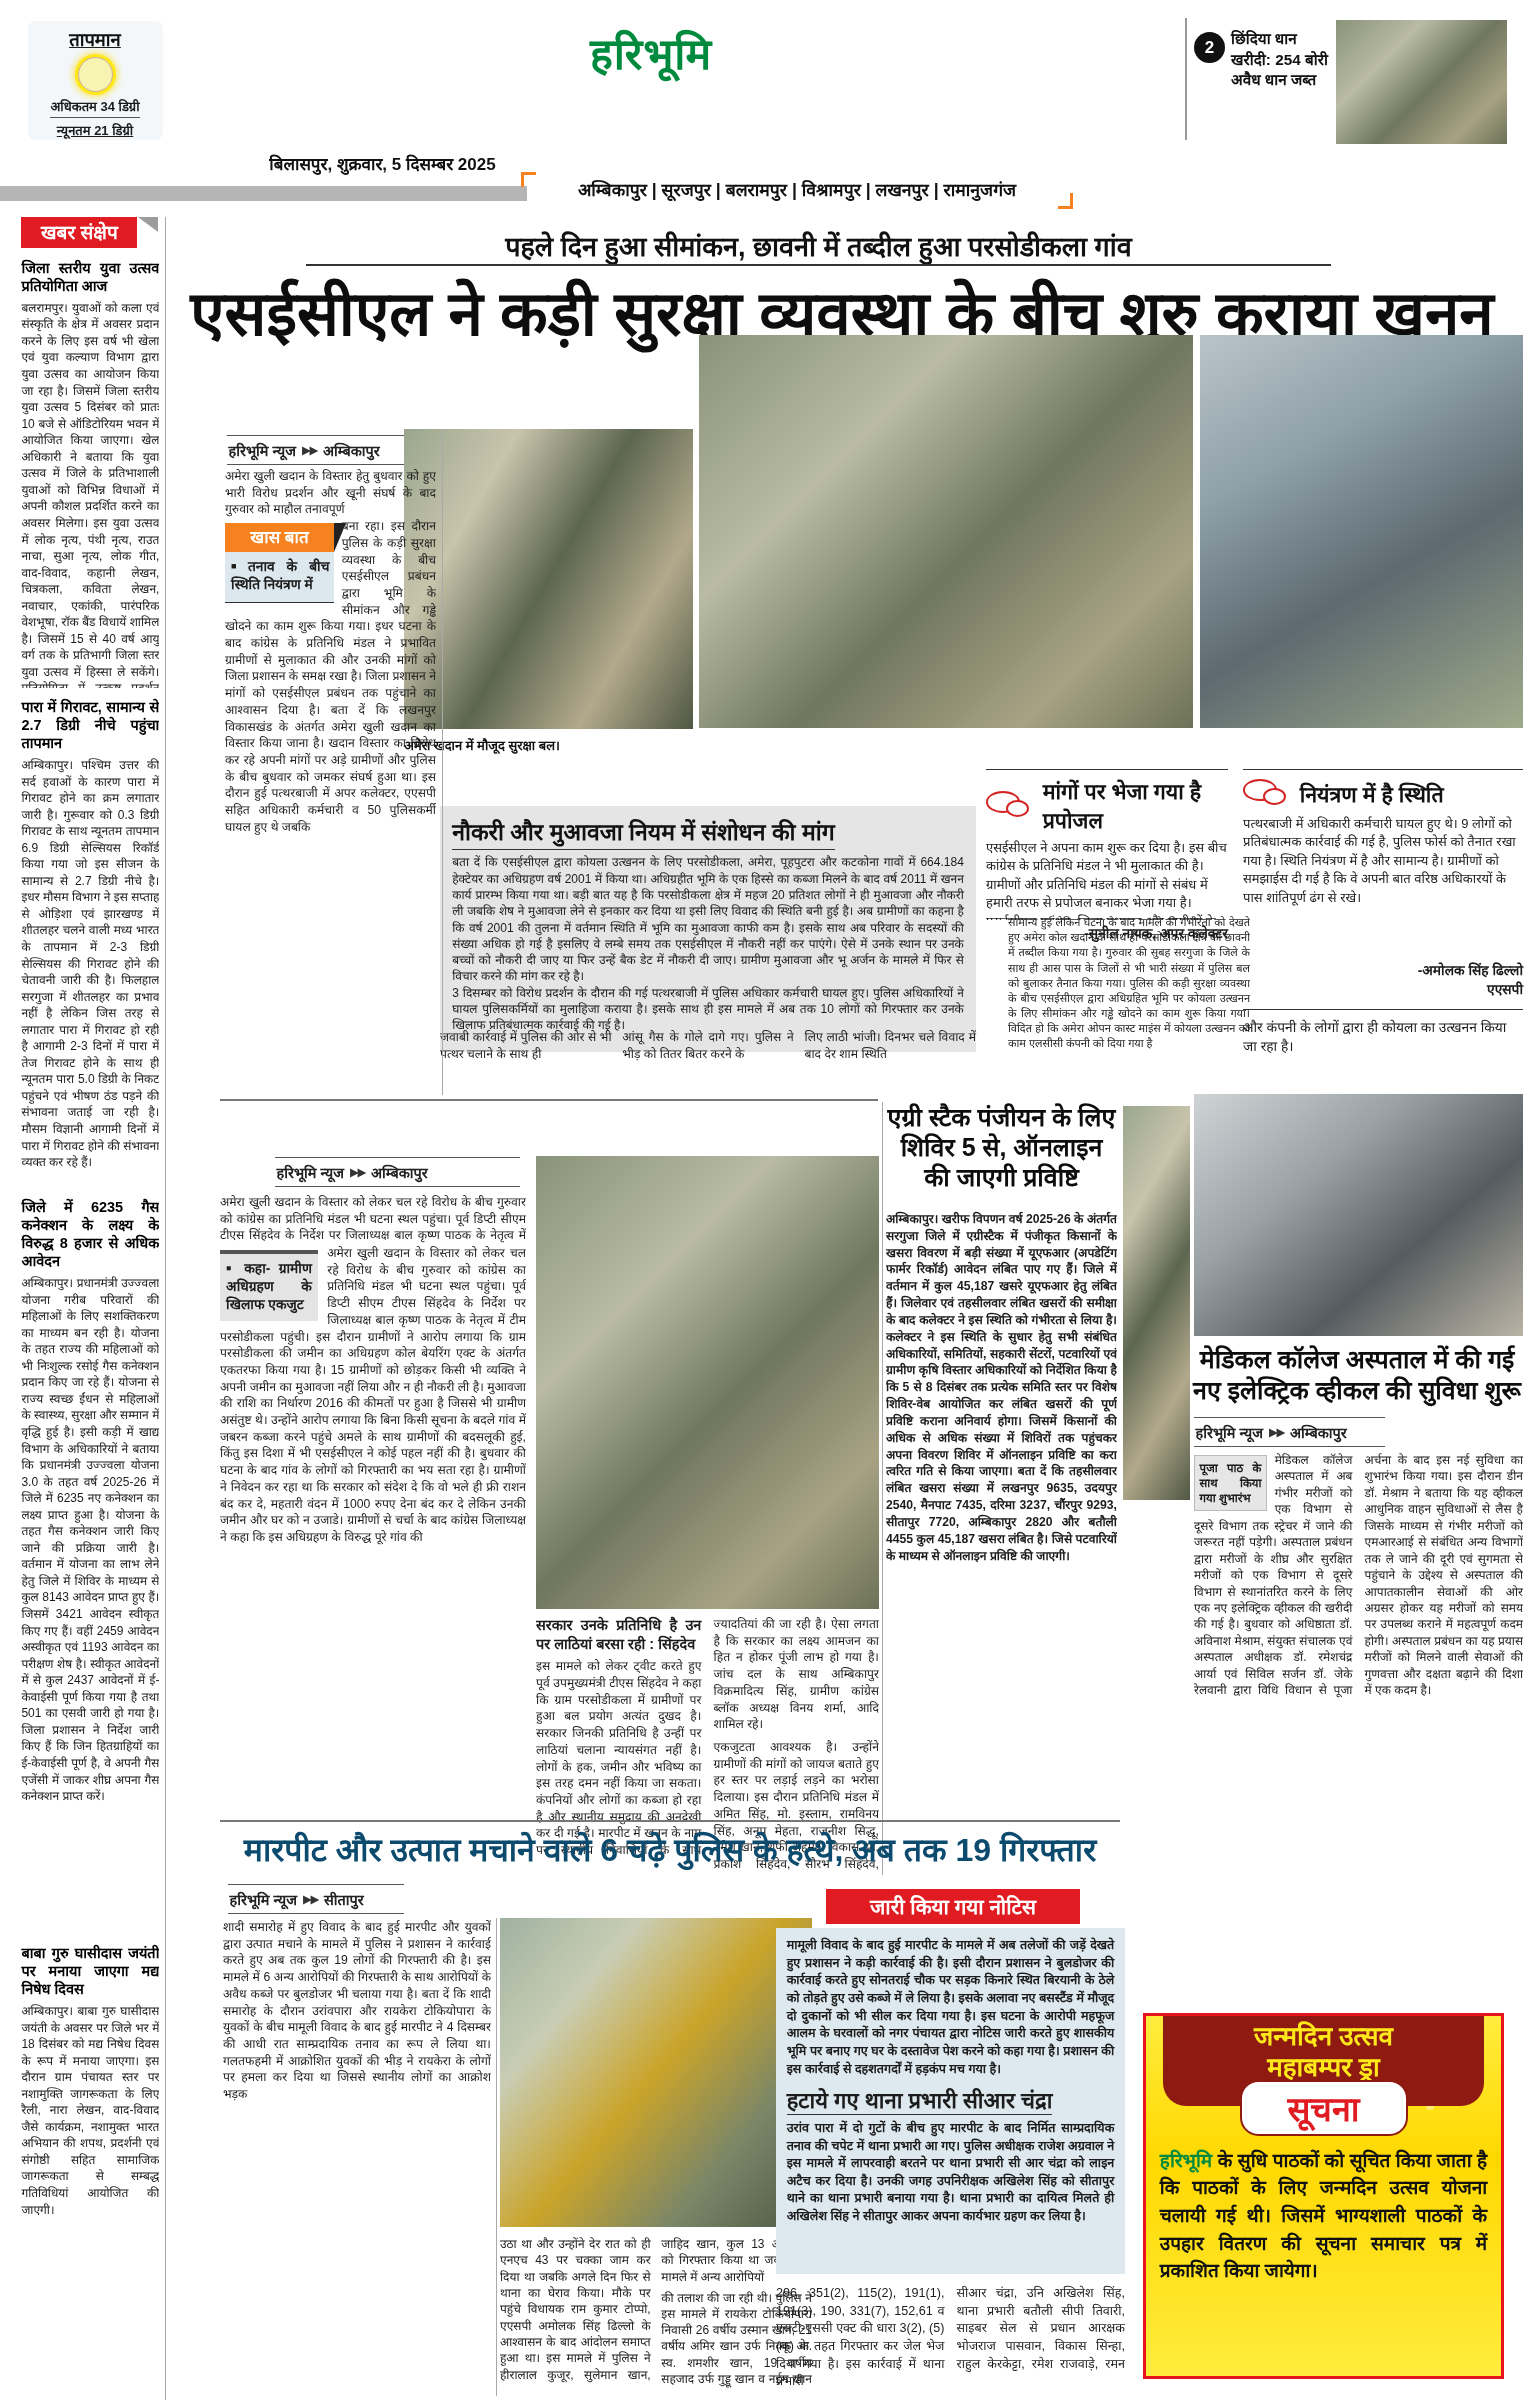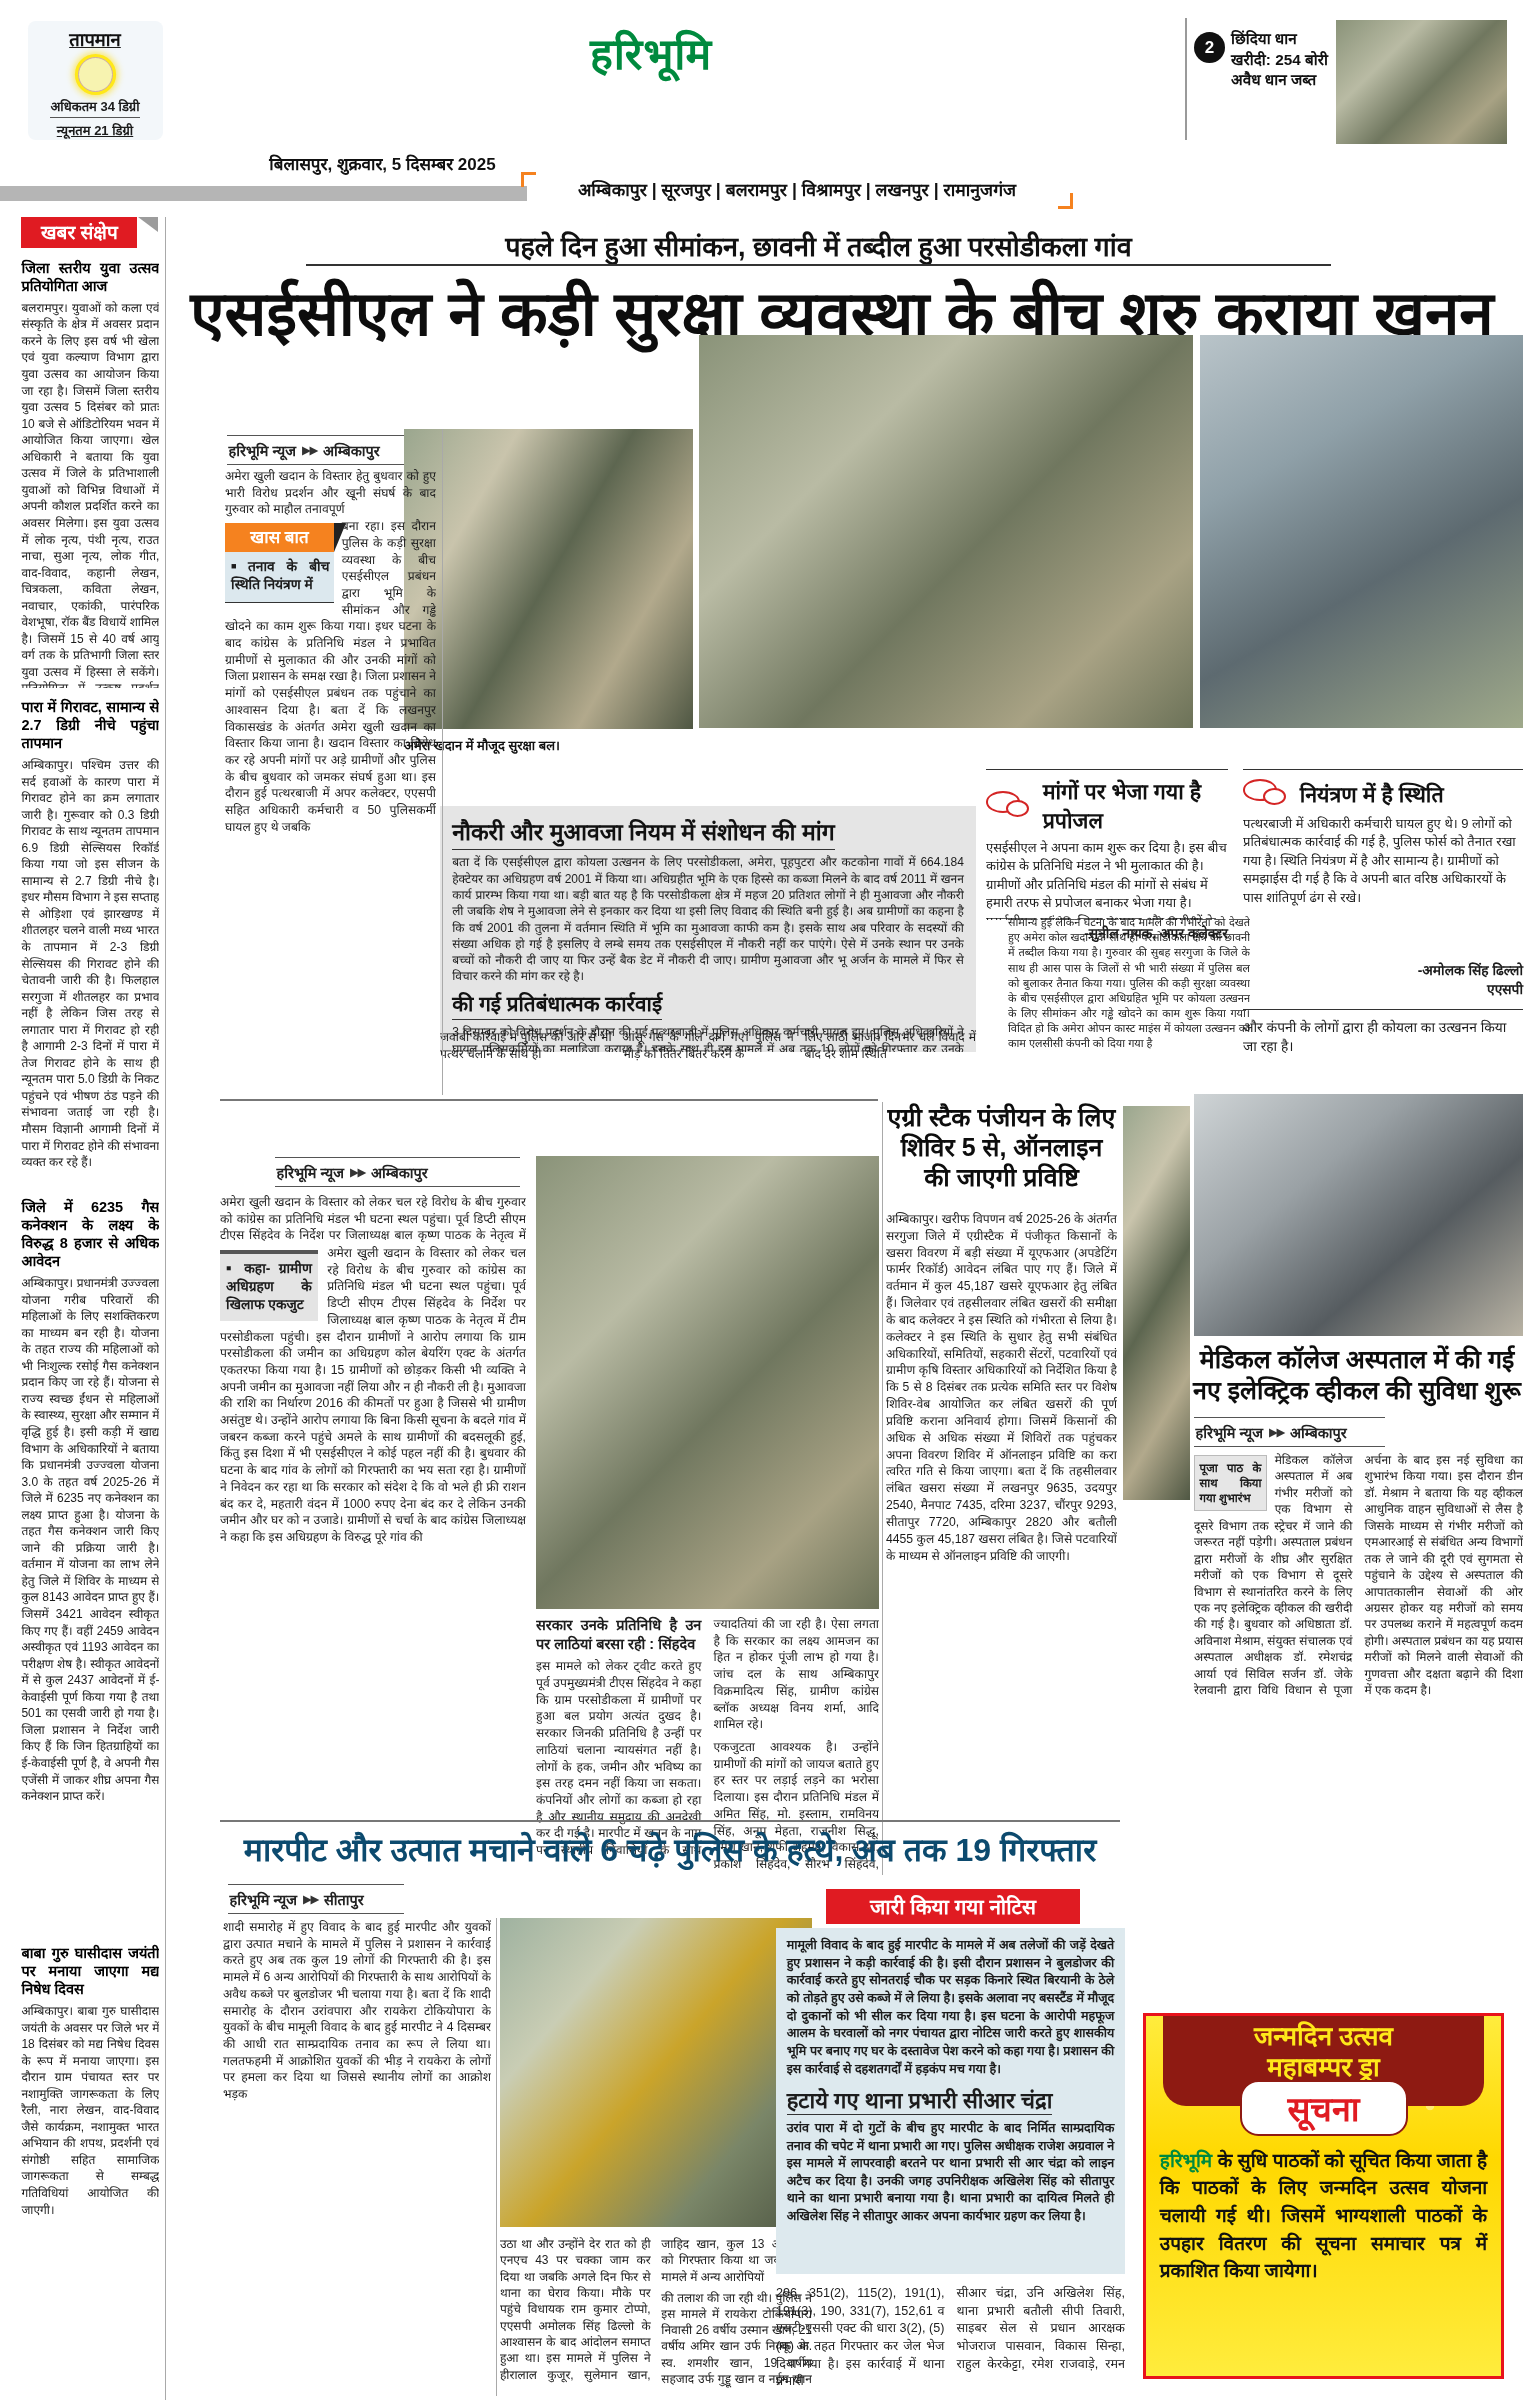--- a/index.html
+++ b/index.html
@@ -76,21 +76,21 @@
   .congress-headline { left:220px; top:1107px; width:658px; font-size:36px; font-weight:800; color:#0d0d0d; line-height:1.1; }
   .congress-byline { left:275px; top:1157px; width:245px; }
   .congress-col1 { left:220px; top:1194px; width:306px; font-size:12.2px; line-height:1.37; text-align:justify; }
   .gray-note { float:left; width:98px; margin:4.6px 9.2px 3.1px 0; background:#e4e4e4; border-top:4.6px solid #555; padding:6.1px 6.1px 7.7px 6.1px; font-size:13.8px; font-weight:800; line-height:1.3; }
   .congress-photo { left:536px; top:1156px; width:343px; height:453px; }
   .congress-cols { left:536px; top:1616px; width:343px; column-count:2; column-gap:12.2px; font-size:12.2px; line-height:1.37; text-align:justify; }
   .congress-subhead { font-weight:800; font-size:14.5px; line-height:1.3; margin-bottom:4.6px; }
 
   
   .agri-headline { left:886px; top:1102px; width:231px; text-align:center; font-size:25px; font-weight:800; line-height:1.2; color:#0d0d0d; }
-  .agri-body { left:886px; top:1211px; width:231px; font-size:12.2px; line-height:1.38; text-align:justify; }
+  .agri-body { left:886px; top:1211px; width:231px; font-size:12.2px; line-height:1.38; text-align:justify;font-weight:bold; }
   .ph-shivir { left:1123px; top:1106px; width:67px; height:394px; }
 
   
   .ph-vehicle { left:1194px; top:1094px; width:329px; height:242px; background:linear-gradient(140deg,#cfd4d6 0%,#9aa1a5 35%,#565c60 65%,#b9b3a4 100%); }
   .medical-headline { left:1191px; top:1344px; width:332px; text-align:center; font-size:25px; font-weight:800; line-height:1.22; color:#0d0d0d; }
   .medical-byline { left:1194px; top:1417px; width:191px; }
   .medical-cols { left:1194px; top:1452px; width:329px; column-count:2; column-gap:12.2px; font-size:12px; line-height:1.37; text-align:justify; }
   .puja-inset { float:left; width:73px; margin:3.1px 7.7px 3.1px 0; background:#e6e6e6; border:0.8px solid #bbb; padding:4.6px; font-size:11.5px; font-weight:800; line-height:1.3; }
 
   
@@ -188,21 +188,20 @@
       <div class="khas-body">
         <span class="sq">■</span><span>तनाव के बीच स्थिति नियंत्रण में</span>
       </div>
     </div>
     <div>बना रहा। इस दौरान पुलिस के कड़ी सुरक्षा व्यवस्था के बीच एसईसीएल प्रबंधन द्वारा भूमि के सीमांकन और गड्ढे खोदने का काम शुरू किया गया। इधर घटना के बाद कांग्रेस के प्रतिनिधि मंडल ने प्रभावित ग्रामीणों से मुलाकात की और उनकी मांगों को जिला प्रशासन के समक्ष रखा है। जिला प्रशासन ने मांगों को एसईसीएल प्रबंधन तक पहुंचाने का आश्वासन दिया है। बता दें कि लखनपुर विकासखंड के अंतर्गत अमेरा खुली खदान का विस्तार किया जाना है। खदान विस्तार का विरोध कर रहे अपनी मांगों पर अड़े ग्रामीणों और पुलिस के बीच बुधवार को जमकर संघर्ष हुआ था। इस दौरान हुई पत्थरबाजी में अपर कलेक्टर, एएसपी सहित अधिकारी कर्मचारी व 50 पुलिसकर्मी घायल हुए थे जबकि</div>
   </div>
 
   <div class="abs demand-box" style="overflow:hidden;">
     <div><span class="demand-h">नौकरी और मुआवजा नियम में संशोधन की मांग</span></div>
     <div class="demand-t">बता दें कि एसईसीएल द्वारा कोयला उत्खनन के लिए परसोडीकला, अमेरा, पूहपुटरा और कटकोना गावों में 664.184 हेक्टेयर का अधिग्रहण वर्ष 2001 में किया था। अधिग्रहीत भूमि के एक हिस्से का कब्जा मिलने के बाद वर्ष 2011 में खनन कार्य प्रारम्भ किया गया था। बड़ी बात यह है कि परसोडीकला क्षेत्र में महज 20 प्रतिशत लोगों ने ही मुआवजा और नौकरी ली जबकि शेष ने मुआवजा लेने से इनकार कर दिया था इसी लिए विवाद की स्थिति बनी हुई है। अब ग्रामीणों का कहना है कि वर्ष 2001 की तुलना में वर्तमान स्थिति में भूमि का मुआवजा काफी कम है। इसके साथ अब परिवार के सदस्यों की संख्या अधिक हो गई है इसलिए वे लम्बे समय तक एसईसीएल में नौकरी नहीं कर पाएंगे। ऐसे में उनके स्थान पर उनके बच्चों को नौकरी दी जाए या फिर उन्हें बैक डेट में नौकरी दी जाए। ग्रामीण मुआवजा और भू अर्जन के मामले में फिर से विचार करने की मांग कर रहे है।</div>
-    <div><span class="demand-h" style="font-size:20.7px; margin-top:4.6px;">की गई प्रतिबंधात्मक कार्रवाई</span></div>
     <div class="demand-t">3 दिसम्बर को विरोध प्रदर्शन के दौरान की गई पत्थरबाजी में पुलिस अधिकार कर्मचारी घायल हुए। पुलिस अधिकारियों ने घायल पुलिसकर्मियों का मुलाहिजा कराया है। इसके साथ ही इस मामले में अब तक 10 लोगों को गिरफ्तार कर उनके खिलाफ प्रतिबंधात्मक कार्रवाई की गई है।</div>
   </div>
 
   <div class="abs lead-cont-row">
     <div>जवाबी कार्रवाई में पुलिस की ओर से भी पत्थर चलाने के साथ ही</div>
     <div>आंसू गैस के गोले दागे गए। पुलिस ने भीड़ को तितर बितर करने के</div>
     <div>लिए लाठी भांजी। दिनभर चले विवाद में बाद देर शाम स्थिति</div>
   </div>
 
   <div class="abs quote-box q1">

